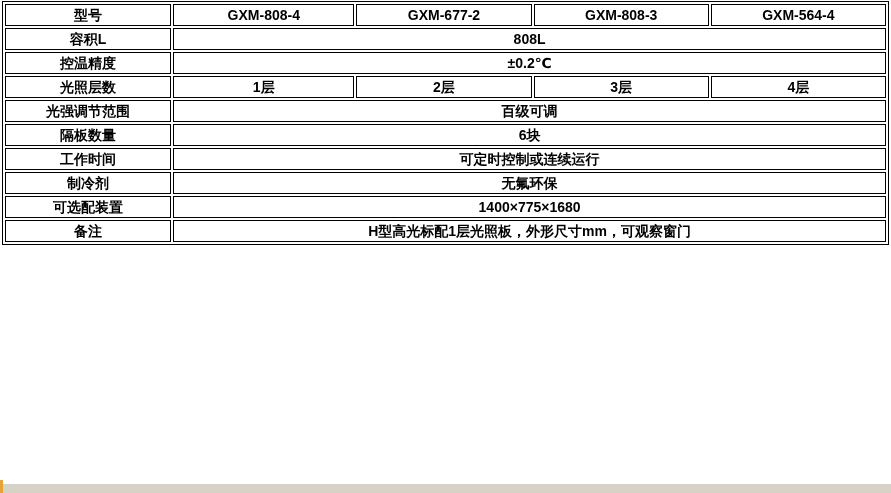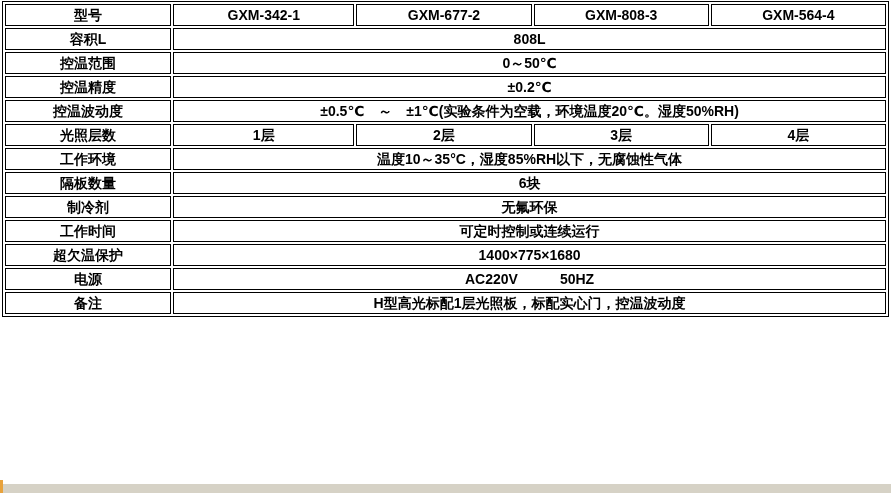--- a/index.html
+++ b/index.html
@@ -71,90 +71,78 @@
       <col style="width:165px">
       <col style="width:180px">
       <col style="width:174px">
       <col style="width:174px">
       <col style="width:174px">
     </colgroup>
 
     <tbody>
         <tr>
       <td>型号</td>
-      <td>GXM-342-1</td>
+      <td>GXM-808-4</td>
       <td>GXM-677-2</td>
       <td>GXM-808-3</td>
       <td>GXM-564-4</td>
     </tr>
 
     <tr>
       <td>容积L</td>
       <td colspan="4">808L</td>
     </tr>
 
-    <tr>
-      <td>控温范围</td>
-      <td colspan="4">0～50℃</td>
-    </tr>
 
     <tr>
       <td>控温精度</td>
       <td colspan="4">±0.2℃</td>
     </tr>
 
-    <tr>
-      <td>控温波动度</td>
-      <td colspan="4">±0.5℃　～　±1℃(实验条件为空载，环境温度20℃。湿度50%RH)</td>
-    </tr>
 
 
     <tr>
       <td>光照层数</td>
       <td>1层</td>
       <td>2层</td>
       <td>3层</td>
       <td>4层</td>
     </tr>
 
+    <tr>
+      <td>光强调节范围</td>
+      <td colspan="4">百级可调</td>
+    </tr>
 
-    <tr>
-      <td>工作环境</td>
-      <td colspan="4">温度10～35°C，湿度85%RH以下，无腐蚀性气体</td>
-    </tr>
 
     <tr>
       <td>隔板数量</td>
       <td colspan="4">6块</td>
+    </tr>
+
+    <tr>
+      <td>工作时间</td>
+      <td colspan="4">可定时控制或连续运行</td>
     </tr>
 
     <tr>
       <td>制冷剂</td>
       <td colspan="4">无氟环保</td>
     </tr>
 
     <tr>
-      <td>工作时间</td>
-      <td colspan="4">可定时控制或连续运行</td>
-    </tr>
-
-    <tr>
-      <td>超欠温保护</td>
+      <td>可选配装置</td>
       <td colspan="4">1400×775×1680</td>
     </tr>
 
 
-    <tr>
-      <td>电源</td>
-      <td colspan="4">AC220V　　　50HZ</td>
-    </tr>
 
 
     <tr>
       <td>备注</td>
-      <td colspan="4">H型高光标配1层光照板，标配实心门，控温波动度</td>
+      <td colspan="4">H型高光标配1层光照板，外形尺寸mm，可观察窗门</td>
     </tr>
   </tbody>
     </table>
 
   <div class="bottom-bar"></div>
   <div class="edge-marker"></div>
 </div>
 
 </body></html>

